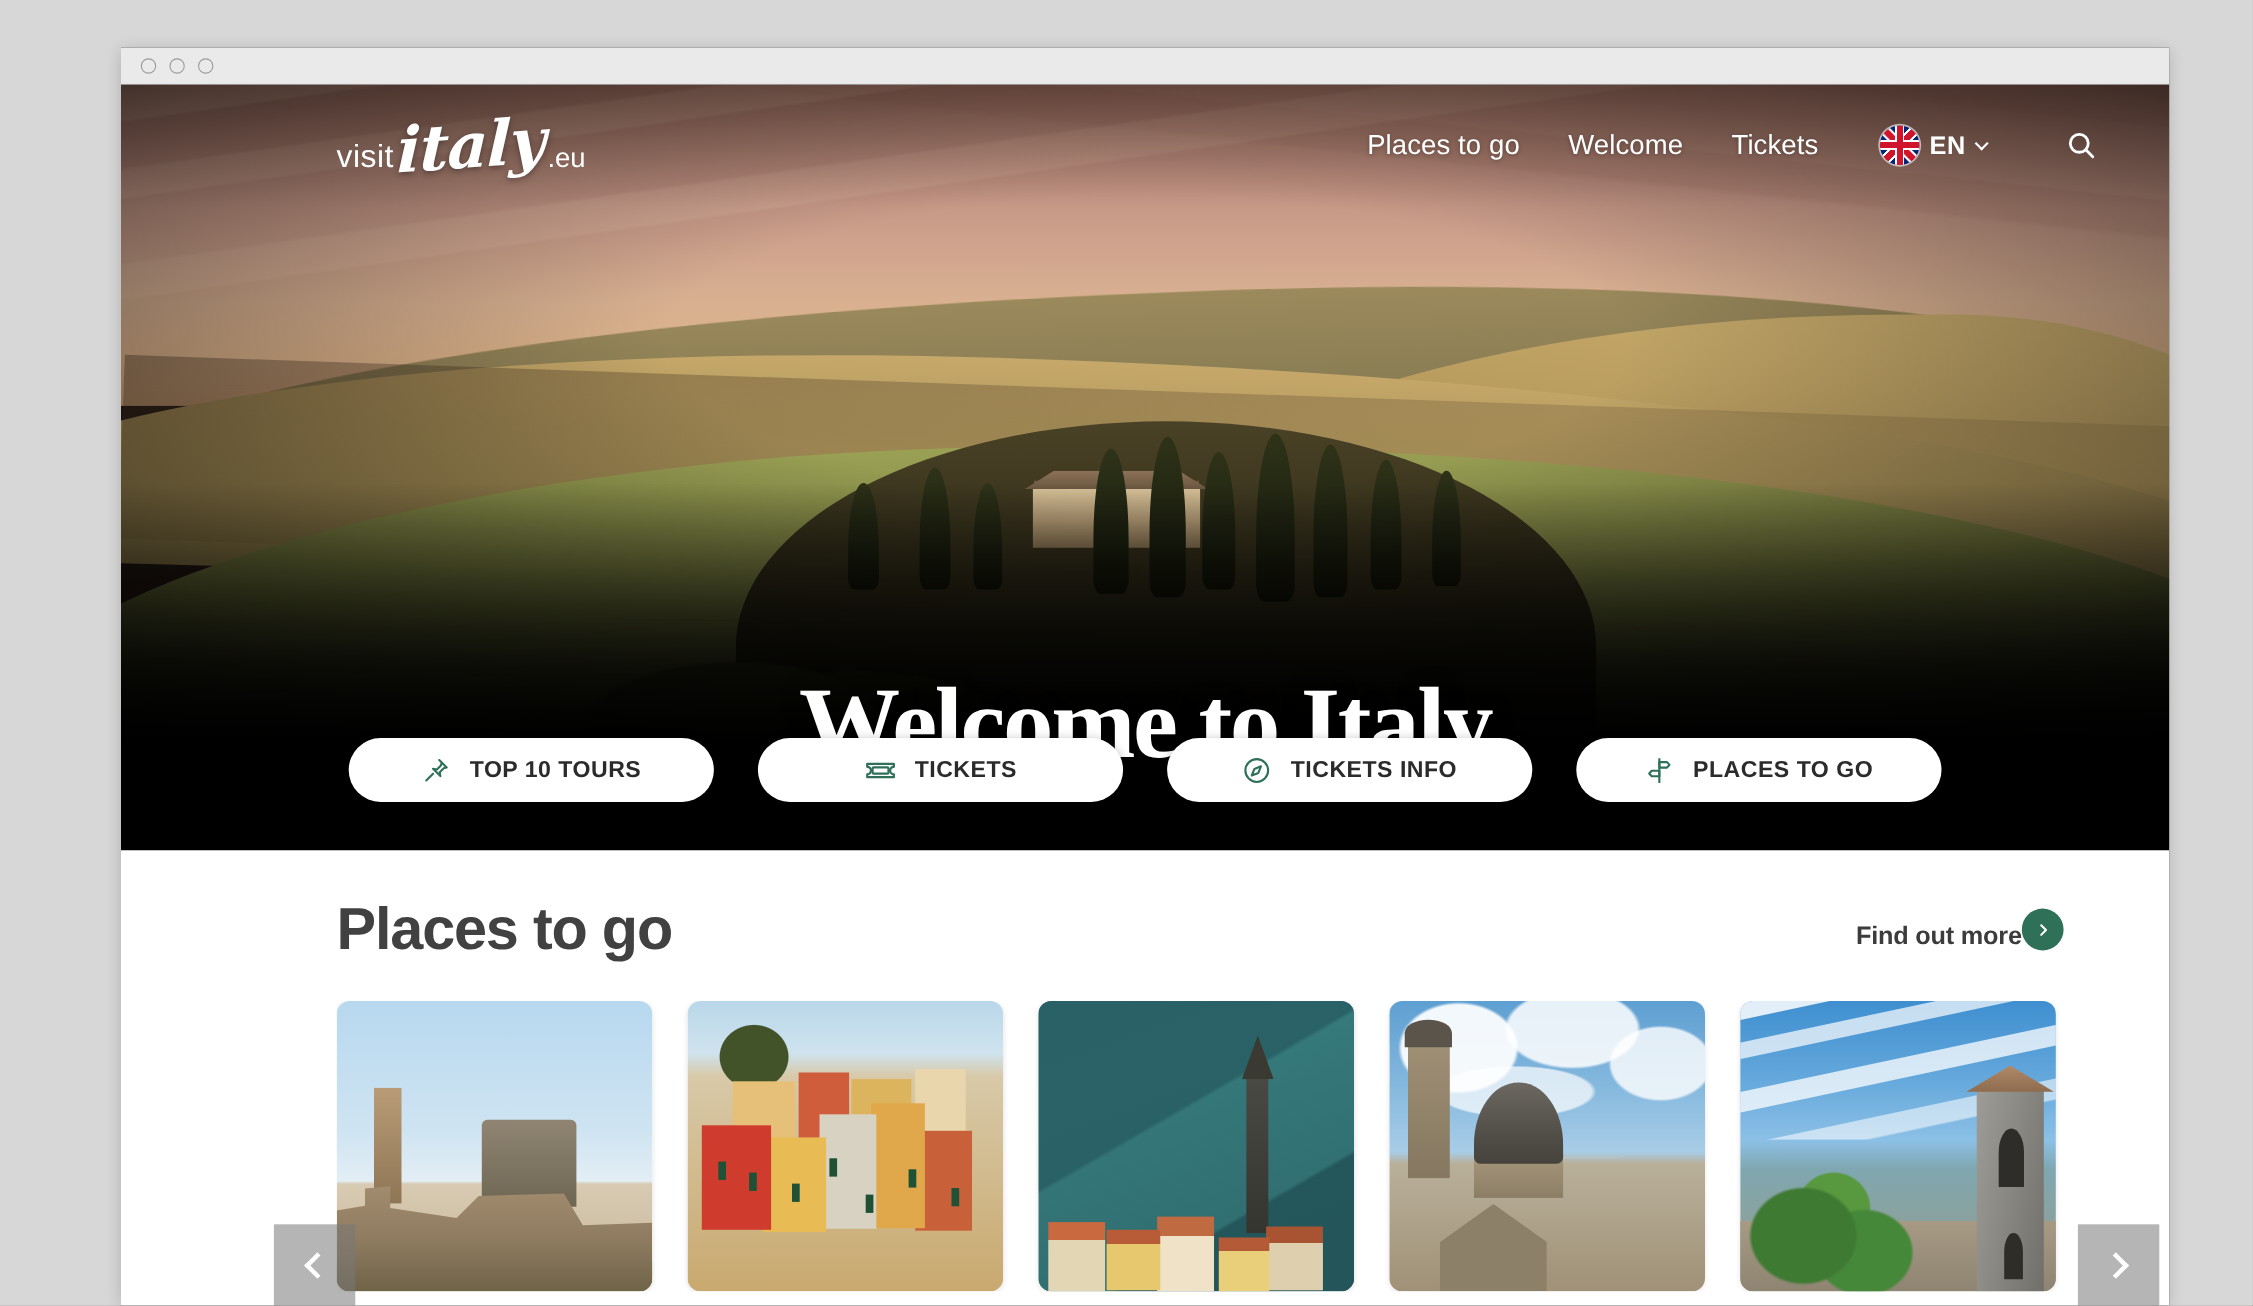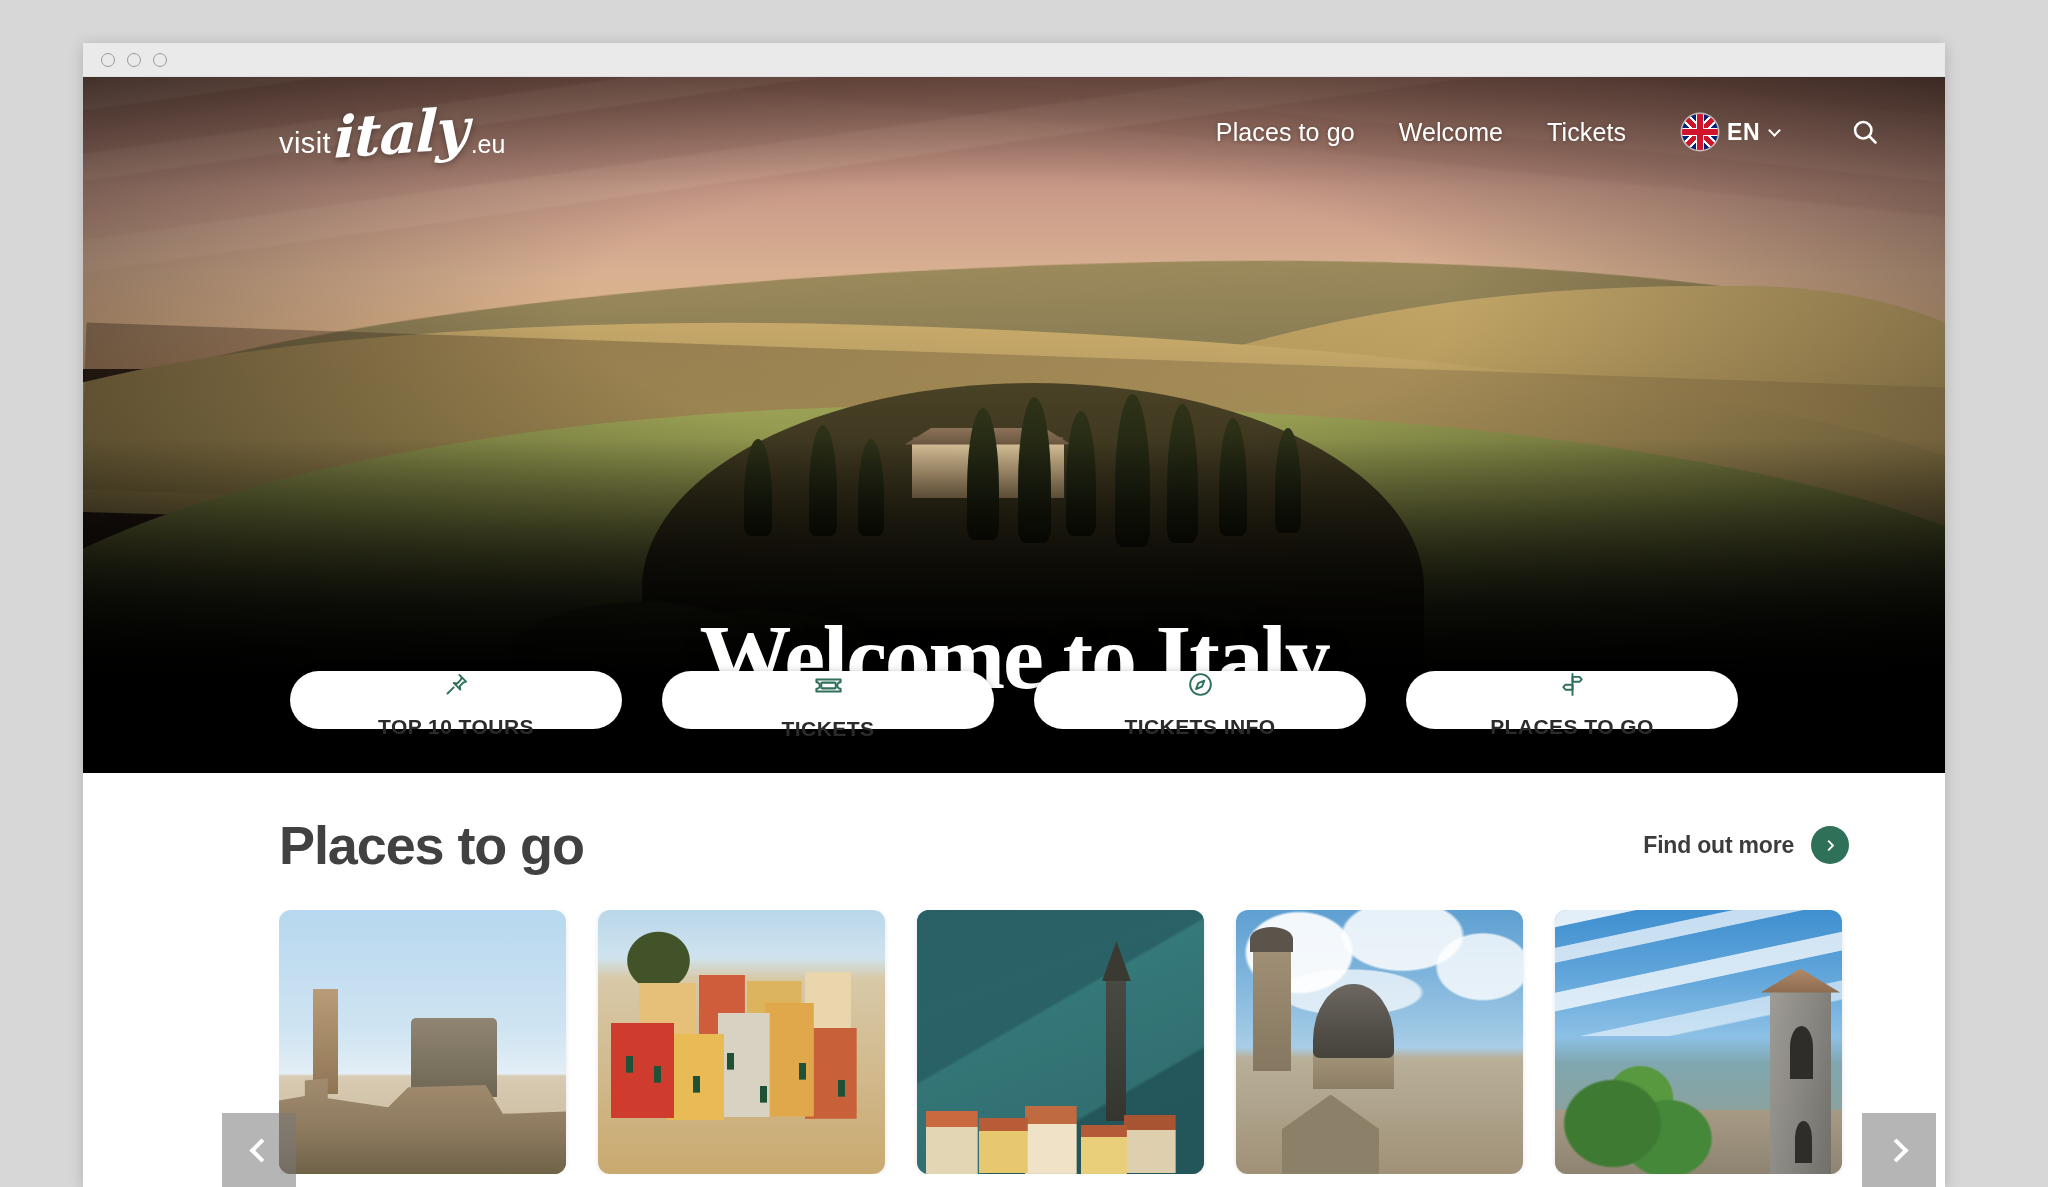--- a/index.html
+++ b/index.html
@@ -8,21 +8,21 @@
     width: 2048px;
     height: 1187px;
     overflow: hidden;
     background: #d7d7d7;
     font-family: "Liberation Sans", sans-serif;
   }
 
   
   .browser-window {
     position: absolute;
-    left: 83px;
+    left: 110px;
     top: 43px;
     width: 1862px;
     height: 1144px;
     background: #404040;
     overflow: hidden;
     box-shadow: 0 2px 14px rgba(0,0,0,.18);
   }
 
   .titlebar {
     height: 34px;
@@ -248,24 +248,24 @@
     justify-content: center;
     gap: 40px;
     z-index: 5;
   }
   .pill {
     width: 332px; height: 58px;
     background: #fff;
     border-radius: 29px;
     display: flex;
     align-items: center;
+    justify-content: center;
     gap: 17px;
     cursor: pointer;
     box-shadow: 0 2px 10px rgba(0,0,0,.3);
-    flex-direction: column;
   }
   .pill-label {
     font-size: 21px;
     font-weight: 700;
     color: #2b2b2b;
     letter-spacing: .45px;
     white-space: nowrap;
   }
   .pill-icon { display: flex; align-items: center; color: #2e7058; flex: none; }
 
@@ -284,22 +284,21 @@
   .section-title {
     font-size: 54px;
     font-weight: 800;
     color: #414141;
     letter-spacing: -1.1px;
     line-height: 1.05;
   }
   .find-more {
     margin-left: auto;
     display: flex;
-    align-items: center;
-    gap: 17px;
+    align-items: flex-end;
     cursor: pointer;
   }
   .find-more-label {
     font-size: 23px;
     font-weight: 700;
     color: #3c3c3c;
     letter-spacing: -.2px;
   }
   .arrow-circle {
     width: 38px; height: 38px;

